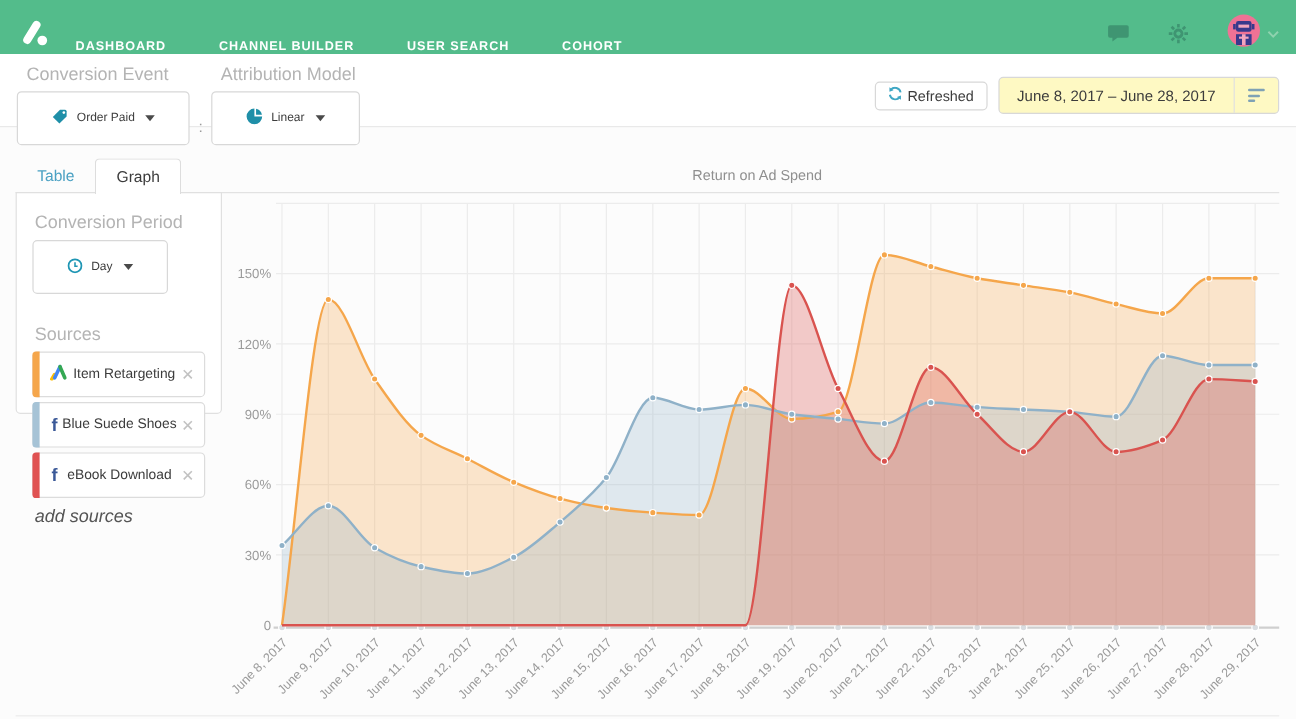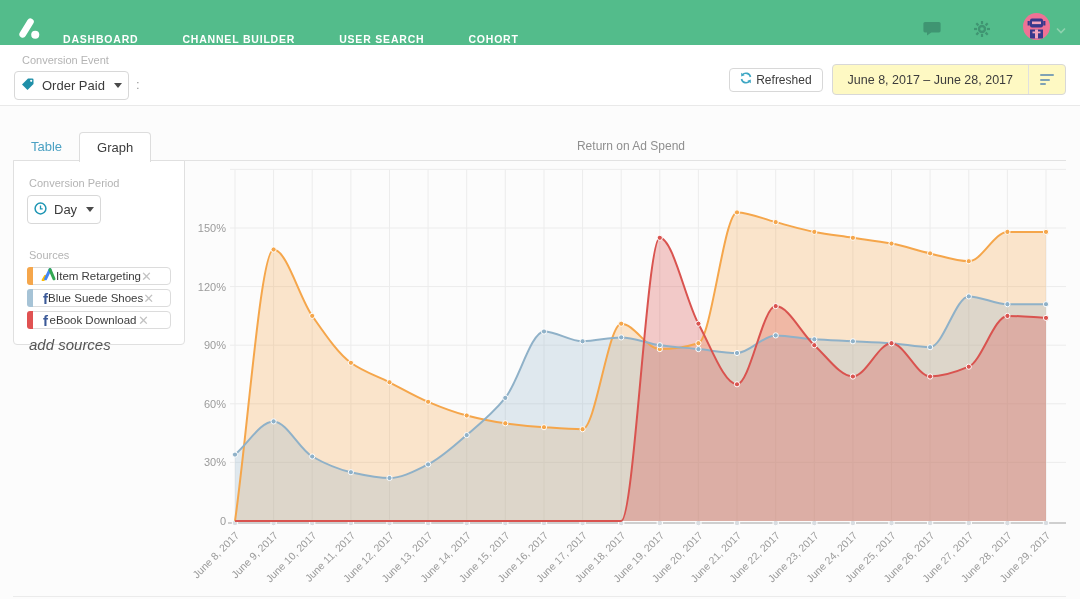--- a/index.html
+++ b/index.html
@@ -14,23 +14,23 @@
   .nav-item{color:#ffffff;font-size:10.5px;font-weight:bold;letter-spacing:.8px;cursor:pointer;}
   .header-right{margin-left:auto;display:flex;align-items:center;gap:30px;padding-right:14px;}
   .hicon{width:20px;height:20px;display:flex;align-items:center;justify-content:center;}
   .avatar-wrap{display:flex;align-items:center;gap:5px;}
 
   
   .toolbar{position:absolute;left:0;top:45px;width:1080px;height:61px;background:#ffffff;
     border-bottom:1px solid #e9e9e9;z-index:4;}
   .tb-left{position:absolute;left:14px;top:9px;display:flex;align-items:flex-end;}
   .field{display:flex;flex-direction:column;}
-  .small-label{font-size:11px;color:#b4b4b4;margin:0 0 5px 8px;white-space:nowrap;}
-  .btn{height:29px;background:#fff;border:1px solid #d8d8d8;border-radius:4px;
-    display:inline-flex;align-items:center;gap:7px;padding:0 6px;font-size:13px;color:#3c3c3c;
+  .small-label{font-size:15px;color:#b4b4b4;margin:0 0 5px 8px;white-space:nowrap;}
+  .btn{height:45px;background:#fff;border:1px solid #d8d8d8;border-radius:4px;
+    display:inline-flex;align-items:center;gap:7px;padding:0 28px;font-size:10px;color:#3c3c3c;
     font-family:inherit;cursor:pointer;}
   .caret{width:0;height:0;border-left:4px solid transparent;border-right:4px solid transparent;
     border-top:5px solid #4a4a4a;margin-left:2px;}
   .colon{font-size:13px;color:#9b9b9b;padding:0 7px 8px 7px;}
   .traffic{font-size:13px;color:#4a4a4a;padding:0 0 8px 9px;}
   .tb-right{position:absolute;right:14px;top:19px;display:flex;align-items:center;gap:9px;}
   .btn-refresh{height:24px;font-size:12px;padding:0 10px;gap:4px;}
   .daterange{height:31px;border:1px solid #d8d8d8;border-radius:4px;background:#fef9c3;
     display:flex;align-items:center;cursor:pointer;}
   .daterange .dates{padding:0 15px;font-size:12.5px;color:#3c3c3c;white-space:nowrap;}
@@ -47,22 +47,22 @@
   .tabs{position:absolute;left:14px;top:132px;display:flex;z-index:3;}
   .tab{padding:7px 17px 8px;font-size:13px;color:#4ba1c3;cursor:pointer;}
   .tab.active{background:#fff;border:1px solid #dddddd;border-bottom:none;border-radius:4px 4px 0 0;
     color:#3c3c3c;height:30px;}
 
   
   .panel{position:absolute;left:13px;top:160px;width:172px;height:185px;background:#fff;
     border:1px solid #e0e0e0;border-radius:0 0 4px 4px;z-index:2;padding:16px 13px 0;}
   .panel .small-label{margin:0 0 6px 2px;}
   .btn-day{margin-bottom:25px;}
-  .chip{position:relative;height:18px;border:1px solid #dcdcdc;border-radius:4px;background:#fff;
-    display:flex;align-items:center;margin-bottom:4px;padding-left:13px;padding-right:21px;cursor:default;}
+  .chip{position:relative;height:38px;border:1px solid #dcdcdc;border-radius:4px;background:#fff;
+    display:flex;align-items:center;margin-bottom:4px;padding-left:13px;padding-right:8px;cursor:default;}
   .chip-bar{position:absolute;left:-1px;top:-1px;bottom:-1px;width:6px;border-radius:3px 0 0 3px;}
   .chip-label{flex:1;text-align:center;font-size:11.5px;color:#3c3c3c;white-space:nowrap;}
   .chip-x{color:#c2c2c2;font-size:13px;cursor:pointer;line-height:1;}
   .fb{color:#3b5998;font-weight:bold;font-size:15px;line-height:1;margin-left:2px;}
   .add-sources{font-size:15px;color:#555;font-style:italic;margin:7px 0 0 2px;cursor:pointer;}
 
   
   .chart-title{position:absolute;left:196px;top:139px;width:870px;text-align:center;
     font-size:12px;color:#8f8f8f;z-index:2;}
   #chart-svg{position:absolute;left:0;top:0;z-index:0;}
@@ -290,20 +290,33 @@
           <svg width="14" height="14" viewBox="0 0 14 14">
             <path d="M1 7.5 L7 1.5 h4.2 a1.3 1.3 0 0 1 1.3 1.3 V7 L6.5 13 Z" fill="#1f8fa8"></path>
             <circle cx="10.2" cy="3.8" r="1.1" fill="#ffffff"></circle>
           </svg>
         </span>
         <span>Order Paid</span>
         <span class="caret"></span>
       </button>
     </div>
     <span class="colon">:</span>
+    <div class="field">
+      <span class="small-label">Attribution Model</span>
+      <button class="btn">
+        <span>
+          <svg width="14" height="14" viewBox="0 0 14 14">
+            <path d="M7 7 L7 0.5 A6.5 6.5 0 1 0 13.5 7 Z" fill="#1f8fa8"></path>
+            <path d="M8.4 5.6 L8.4 0.7 A6.5 6.5 0 0 1 13.3 5.6 Z" fill="#1f8fa8"></path>
+          </svg>
+        </span>
+        <span>Linear</span>
+        <span class="caret"></span>
+      </button>
+    </div>
   </div>
   <div class="tb-right">
     <button class="btn btn-refresh">
       <span>
         <svg width="12" height="12" viewBox="0 0 12 12">
           <path d="M10.5 5 A4.7 4.7 0 0 0 2.3 2.9" fill="none" stroke="#3fa7c4" stroke-width="1.6"></path>
           <polygon points="1.2,0.8 1.2,4.4 4.6,3.2" fill="#3fa7c4"></polygon>
           <path d="M1.5 7 A4.7 4.7 0 0 0 9.7 9.1" fill="none" stroke="#3fa7c4" stroke-width="1.6"></path>
           <polygon points="10.8,11.2 10.8,7.6 7.4,8.8" fill="#3fa7c4"></polygon>
         </svg>

